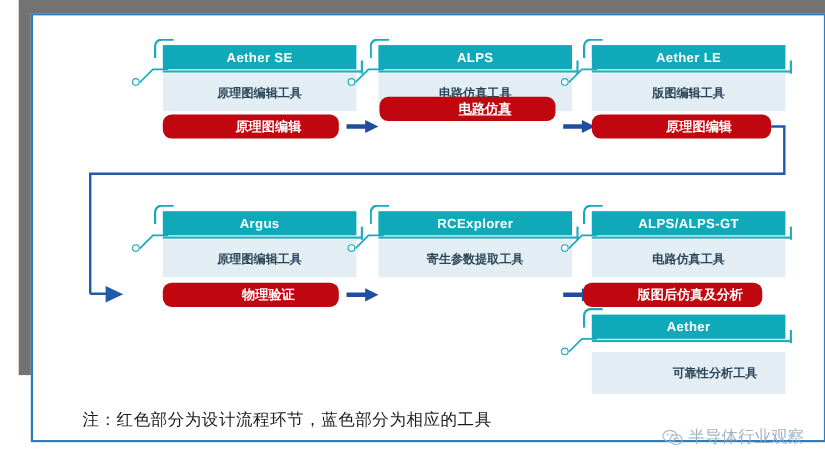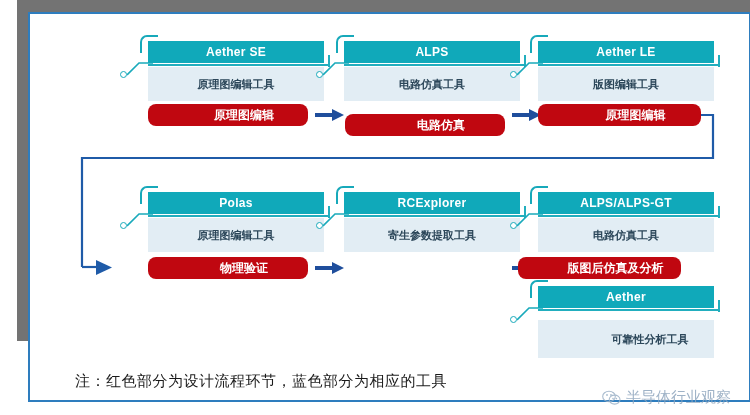--- a/index.html
+++ b/index.html
@@ -140,34 +140,34 @@
       <div class="tool-underline"></div>
       <div class="tool-tick"></div>
       <div class="tool-body">版图编辑工具</div>
     </div>
 
     <div class="flow" style="left:118px;top:90px;width:160px;">原理图编辑</div>
     <svg class="arrow" style="left:284px;top:94px;" viewBox="0 0 30 14">
       <path d="M 1 7 L 20 7" stroke="#1F4E9C" stroke-width="4" fill="none"></path>
       <polygon points="18,1 30,7 18,13" fill="#1F4E9C"></polygon>
     </svg>
-    <div class="flow" style="left:315px;top:100px;width:160px;">电路仿真</div>
+    <div class="flow" style="left:315px;top:74px;width:160px;text-decoration:underline;">电路仿真</div>
     <svg class="arrow" style="left:481px;top:94px;" viewBox="0 0 30 14">
       <path d="M 1 7 L 20 7" stroke="#1F4E9C" stroke-width="4" fill="none"></path>
       <polygon points="18,1 30,7 18,13" fill="#1F4E9C"></polygon>
     </svg>
     <div class="flow" style="left:508px;top:90px;width:163px;">原理图编辑</div>
 
     <div class="tool-card" style="left:104px;top:178px;">
       <div class="tool-bracket"></div>
       <svg class="tool-leadline" viewBox="0 0 26 16">
           <path d="M 0 14 L 12 2 L 26 2" fill="none" stroke="#19AABB" stroke-width="1.6"></path>
         </svg>
       <div class="tool-dot"></div>
-      <div class="tool-head">Polas</div>
+      <div class="tool-head">Argus</div>
       <div class="tool-underline"></div>
       <div class="tool-tick"></div>
       <div class="tool-body">原理图编辑工具</div>
     </div>
 
     <div class="tool-card" style="left:300px;top:178px;">
       <div class="tool-bracket"></div>
       <svg class="tool-leadline" viewBox="0 0 26 16">
           <path d="M 0 14 L 12 2 L 26 2" fill="none" stroke="#19AABB" stroke-width="1.6"></path>
         </svg>
@@ -192,21 +192,21 @@
 
     <div class="flow" style="left:118px;top:243px;width:160px;">物理验证</div>
     <svg class="arrow" style="left:284px;top:247px;" viewBox="0 0 30 14">
       <path d="M 1 7 L 20 7" stroke="#1F4E9C" stroke-width="4" fill="none"></path>
       <polygon points="18,1 30,7 18,13" fill="#1F4E9C"></polygon>
     </svg>
     <svg class="arrow" style="left:481px;top:247px;" viewBox="0 0 30 14">
       <path d="M 1 7 L 20 7" stroke="#1F4E9C" stroke-width="4" fill="none"></path>
       <polygon points="18,1 30,7 18,13" fill="#1F4E9C"></polygon>
     </svg>
-    <div class="flow" style="left:488px;top:243px;width:163px;">版图后仿真及分析</div>
+    <div class="flow" style="left:500px;top:243px;width:163px;">版图后仿真及分析</div>
 
     <div class="tool-card gap" style="left:494px;top:272px;">
       <div class="tool-bracket"></div>
       <svg class="tool-leadline" viewBox="0 0 26 16">
           <path d="M 0 14 L 12 2 L 26 2" fill="none" stroke="#19AABB" stroke-width="1.6"></path>
         </svg>
       <div class="tool-dot"></div>
       <div class="tool-head">Aether</div>
       <div class="tool-underline"></div>
       <div class="tool-tick"></div>

